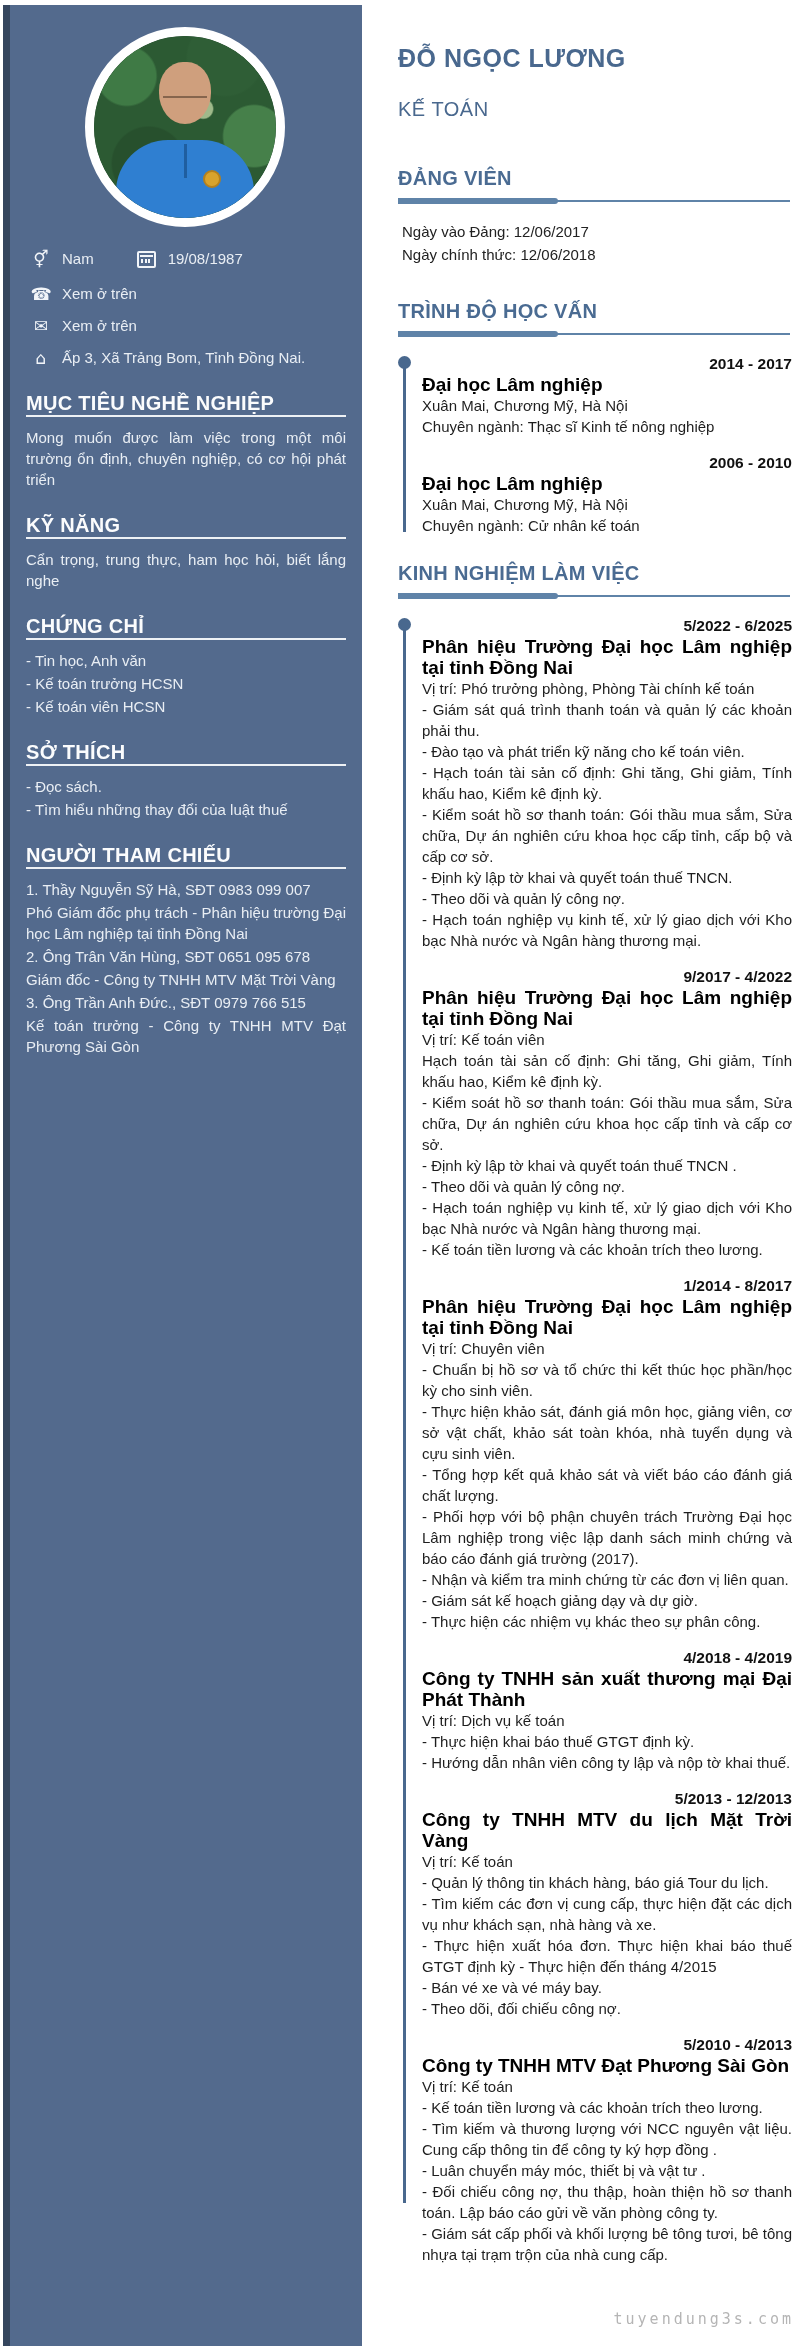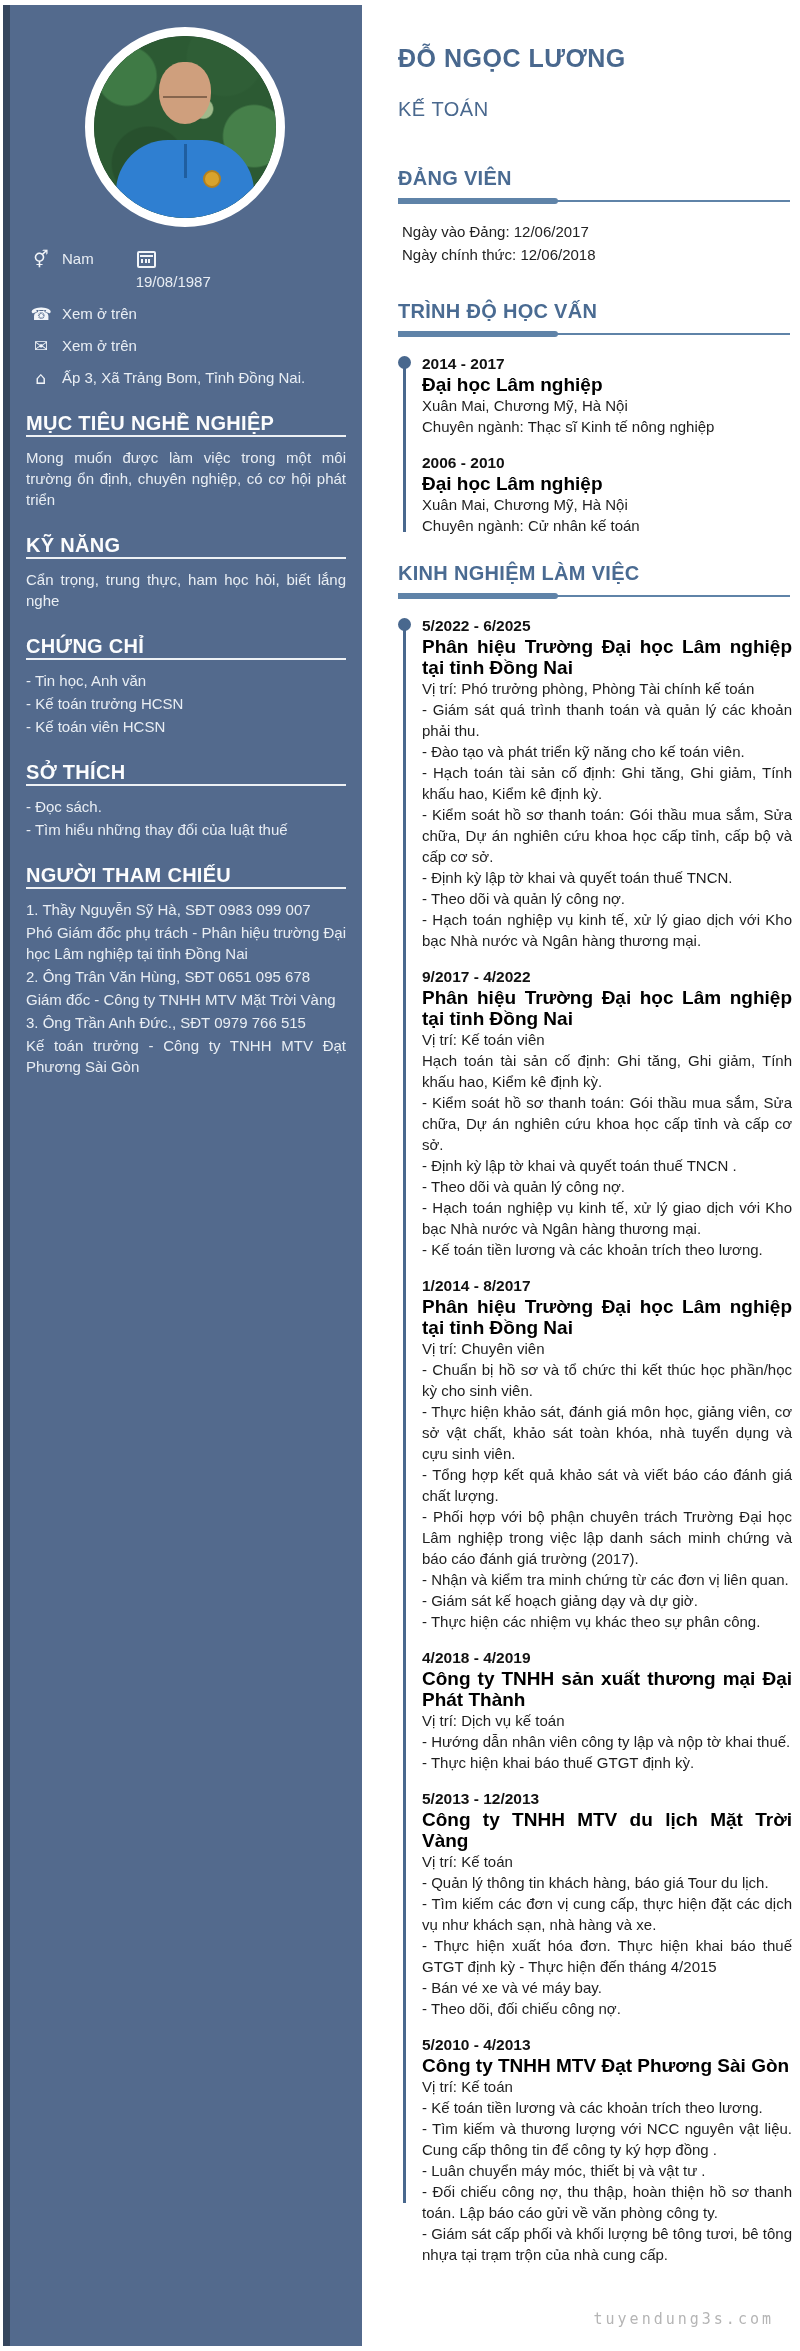--- a/index.html
+++ b/index.html
@@ -28,21 +28,21 @@
                background:#2f7fd1;border-radius:52px 52px 6px 6px;}
   .photo-placket{position:absolute;left:50%;bottom:40px;width:3px;height:34px;margin-left:-1px;
                  background:#1f5ea0;}
   .photo-badge{position:absolute;left:50%;bottom:30px;width:14px;height:14px;margin-left:18px;
                border-radius:50%;background:#d8a32c;border:2px solid #b4801d;}
 
   .p-rows{margin:0 0 0 6px;}
   .p-row{display:flex;align-items:flex-start;margin-bottom:12px;font-size:15px;line-height:20px;}
   .p-ico{width:22px;min-width:22px;margin-right:10px;text-align:center;
          font-family:"DejaVu Sans", sans-serif;font-size:17px;color:#f2f5f9;line-height:20px;}
-  .p-row .second{margin-left:42px;display:flex;flex-direction:column;}
+  .p-row .second{margin-left:42px;display:flex;}
   .cal-ico{display:inline-block;width:15px;height:13px;border:2px solid #f2f5f9;border-radius:2px;
            position:relative;margin-top:2px;}
   .cal-ico::before{content:"";position:absolute;left:1px;right:1px;top:2px;height:2px;background:#f2f5f9;}
   .cal-ico::after{content:"";position:absolute;left:2px;top:6px;width:9px;height:4px;
       background:linear-gradient(90deg,#f2f5f9 0 2px,rgba(0,0,0,0) 2px 3.5px,#f2f5f9 3.5px 5.5px,rgba(0,0,0,0) 5.5px 7px,#f2f5f9 7px 9px);}
 
   .sb-section{margin:24px 0 0 2px;}
   .sb-title{font-size:20px;font-weight:bold;color:#fbfcfd;letter-spacing:.3px;
             border-bottom:2px solid #eef1f5;margin:0 0 10px 0;}
   .sb-line{margin:0 0 2px 0;font-size:15px;line-height:21px;text-align:justify;color:#e9eef4;}
@@ -63,25 +63,25 @@
 
   .sec-edu{margin-top:34px;}
   .sec-exp{margin-top:26px;}
 
   .tl{position:relative;padding-left:22px;margin-left:2px;}
   .tl::before{content:"";position:absolute;left:3px;top:12px;bottom:4px;width:3px;background:#49688e;}
   .tl::after{content:"";position:absolute;left:-2px;top:3px;width:13px;height:13px;border-radius:50%;background:#49688e;}
   .tl-exp::before{bottom:62px;}
 
   .entry{margin-bottom:15px;}
-  .entry-period{font-size:15.5px;font-weight:bold;color:#111;line-height:21px;margin:0;}
+  .entry-period{font-size:15.5px;font-weight:bold;color:#111;line-height:21px;margin:0;text-align:right;}
   .entry-org{font-size:19px;font-weight:bold;color:#000000;line-height:21px;margin:0;text-align:justify;}
   .entry-line{font-size:15px;line-height:21px;text-align:justify;margin:0;color:#1e1e1e;}
 
-  .watermark{position:absolute;right:26px;top:2310px;font-family:"DejaVu Sans Mono", monospace;
+  .watermark{position:absolute;right:6px;top:2310px;font-family:"DejaVu Sans Mono", monospace;
              font-size:15px;letter-spacing:3px;color:#b5b5b5;}
 </style>
 </head>
 <body>
 
 <div class="page">
 
   <aside class="sidebar">
 
     <div class="photo-ring">
@@ -254,22 +254,22 @@
               <p class="entry-line">- Giám sát kế hoạch giảng dạy và dự giờ.</p>
               <p class="entry-line">- Thực hiện các nhiệm vụ khác theo sự phân công.</p>
             </div>
           </article>
           <article class="entry">
             <p class="entry-period">4/2018 - 4/2019</p>
             <p class="entry-org">Công ty TNHH sản xuất thương mại Đại Phát Thành</p>
             <div>
 
             <p class="entry-line">Vị trí: Dịch vụ kế toán</p>
+              <p class="entry-line">- Thực hiện khai báo thuế GTGT định kỳ.</p>
               <p class="entry-line">- Hướng dẫn nhân viên công ty lập và nộp tờ khai thuế.</p>
-              <p class="entry-line">- Thực hiện khai báo thuế GTGT định kỳ.</p>
             </div>
           </article>
           <article class="entry">
             <p class="entry-period">5/2013 - 12/2013</p>
             <p class="entry-org">Công ty TNHH MTV du lịch Mặt Trời Vàng</p>
             <div>
 
             <p class="entry-line">Vị trí: Kế toán</p>
               <p class="entry-line">- Quản lý thông tin khách hàng, báo giá Tour du lịch.</p>
               <p class="entry-line">- Tìm kiếm các đơn vị cung cấp, thực hiện đặt các dịch vụ như khách sạn, nhà hàng và xe.</p>

